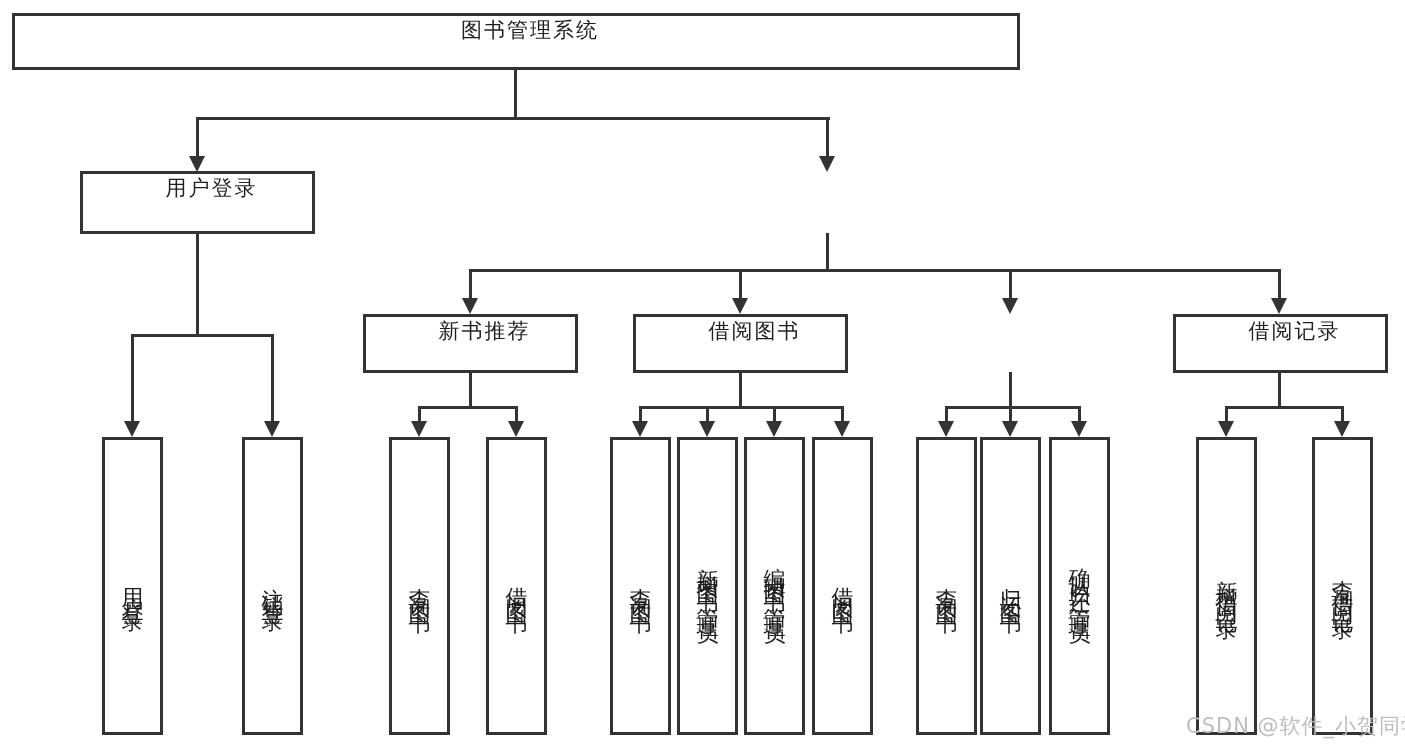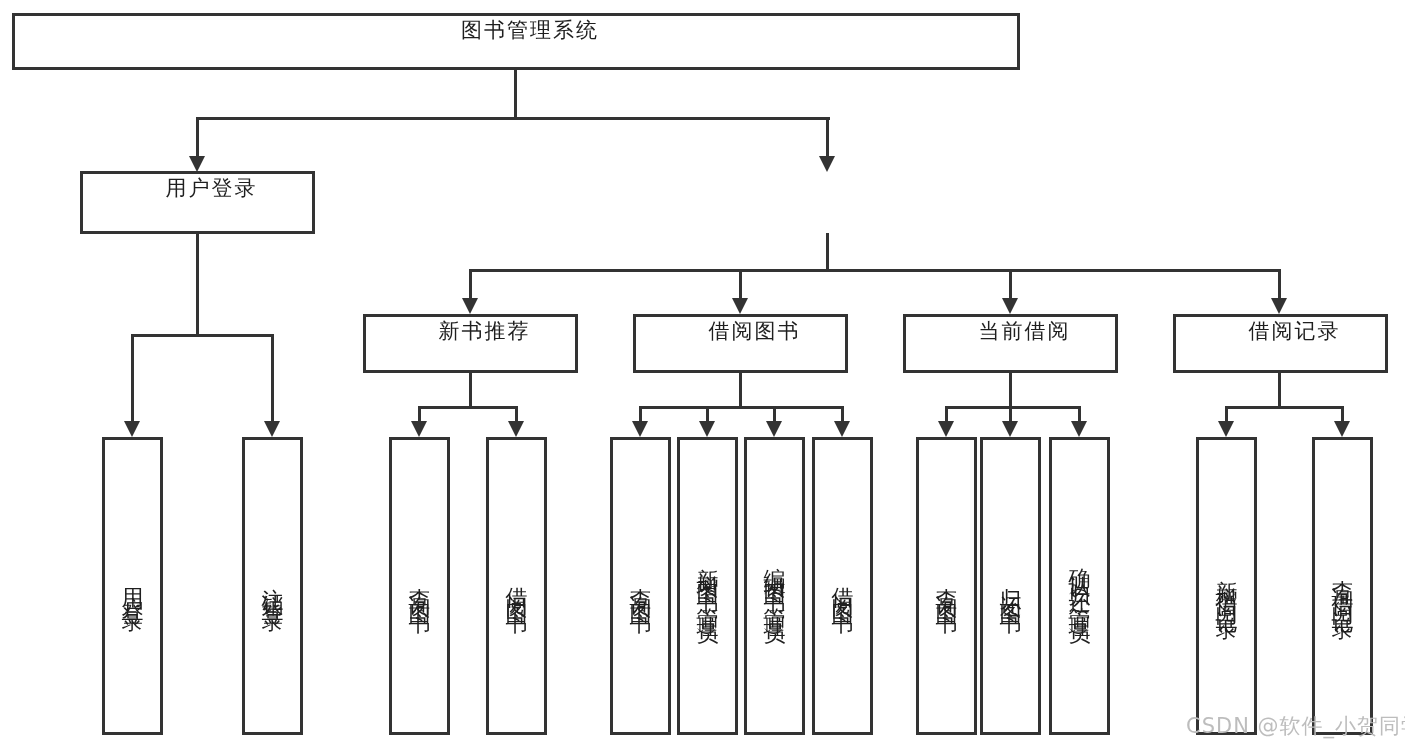--- a/index.html
+++ b/index.html
@@ -91,23 +91,20 @@
 
 
   <div class="hbox" style="left:363px; top:314px; width:215px; height:59px;">
     <span>新书推荐</span>
   </div>
 
   <div class="hbox" style="left:633px; top:314px; width:215px; height:59px;">
     <span>借阅图书</span>
   </div>
 
-  <div class="hbox" style="left:903px; top:314px; width:215px; height:59px;">
-    <span>当前借阅</span>
-  </div>
 
   <div class="hbox" style="left:1173px; top:314px; width:215px; height:59px;">
     <span>借阅记录</span>
   </div>
 
   <div class="vbox" style="left:102px;">
     <span class="vtext">用户登录</span>
   </div>
   <div class="vbox" style="left:242px;">
     <span class="vtext">注销登录</span>

